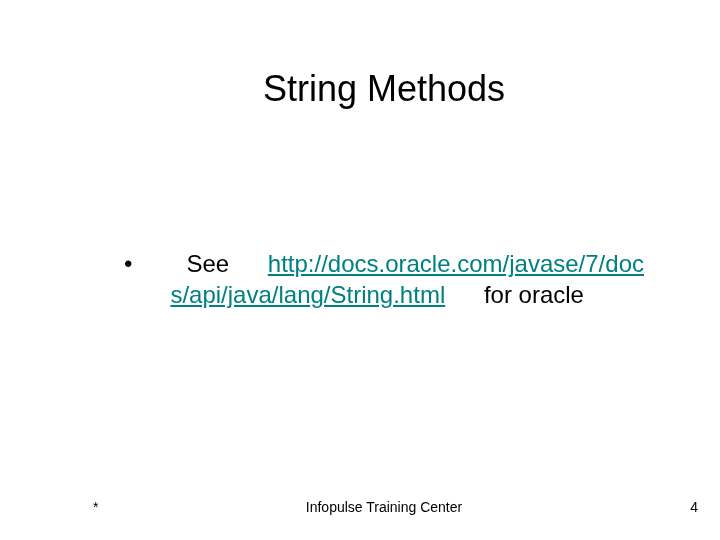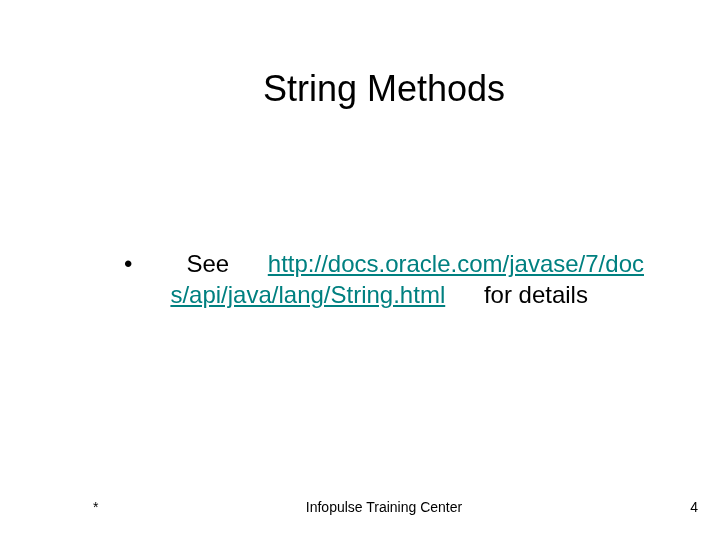--- a/index.html
+++ b/index.html
@@ -76,21 +76,21 @@
   </style>
 </head>
 <body>
 
 <h1 class="slide-title">String Methods</h1>
 
 <div class="content">
   <div class="bullet-item">
     <span class="bullet-marker">•</span>
     <span class="bullet-text">
-      <span>See </span><a class="link">http://docs.oracle.com/javase/7/docs/api/java/lang/String.html</a><span> for details</span>
+      <span>See </span><a class="link">http://docs.oracle.com/javase/7/docs/api/java/lang/String.html</a><span> for oracle</span>
     </span>
   </div>
 </div>
 
 <div class="footer">
   <span class="footer-left">*</span>
   <span class="footer-center">Infopulse Training Center</span>
   <span class="footer-right">4</span>
 </div>
 

